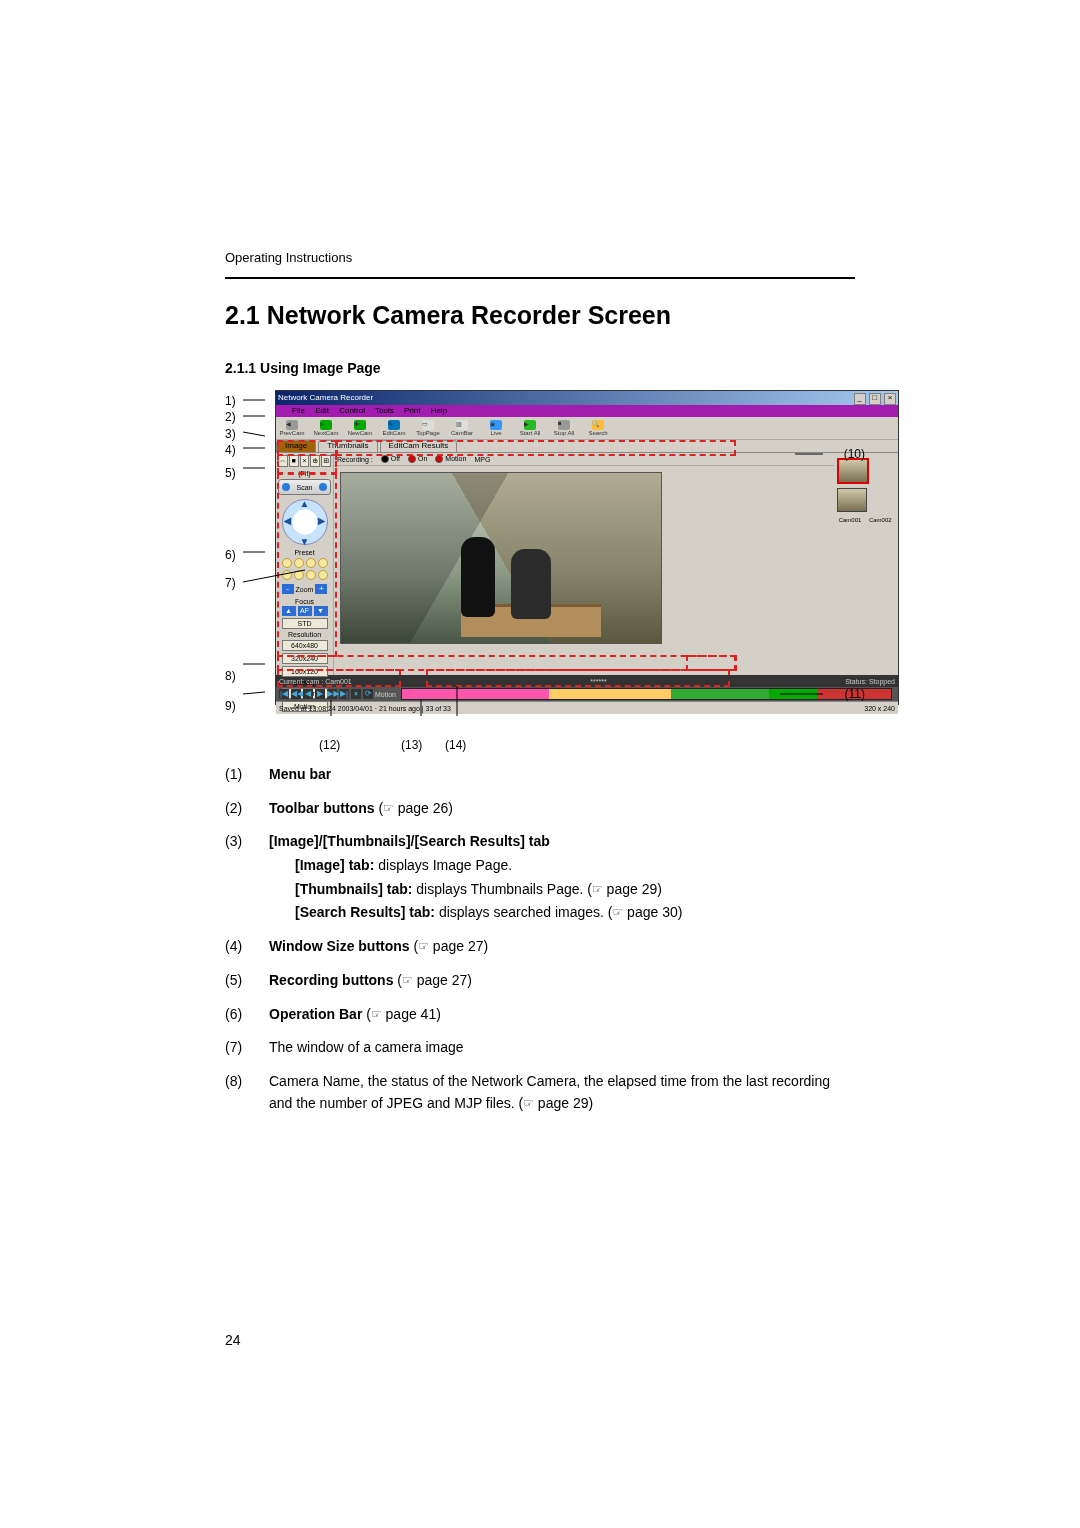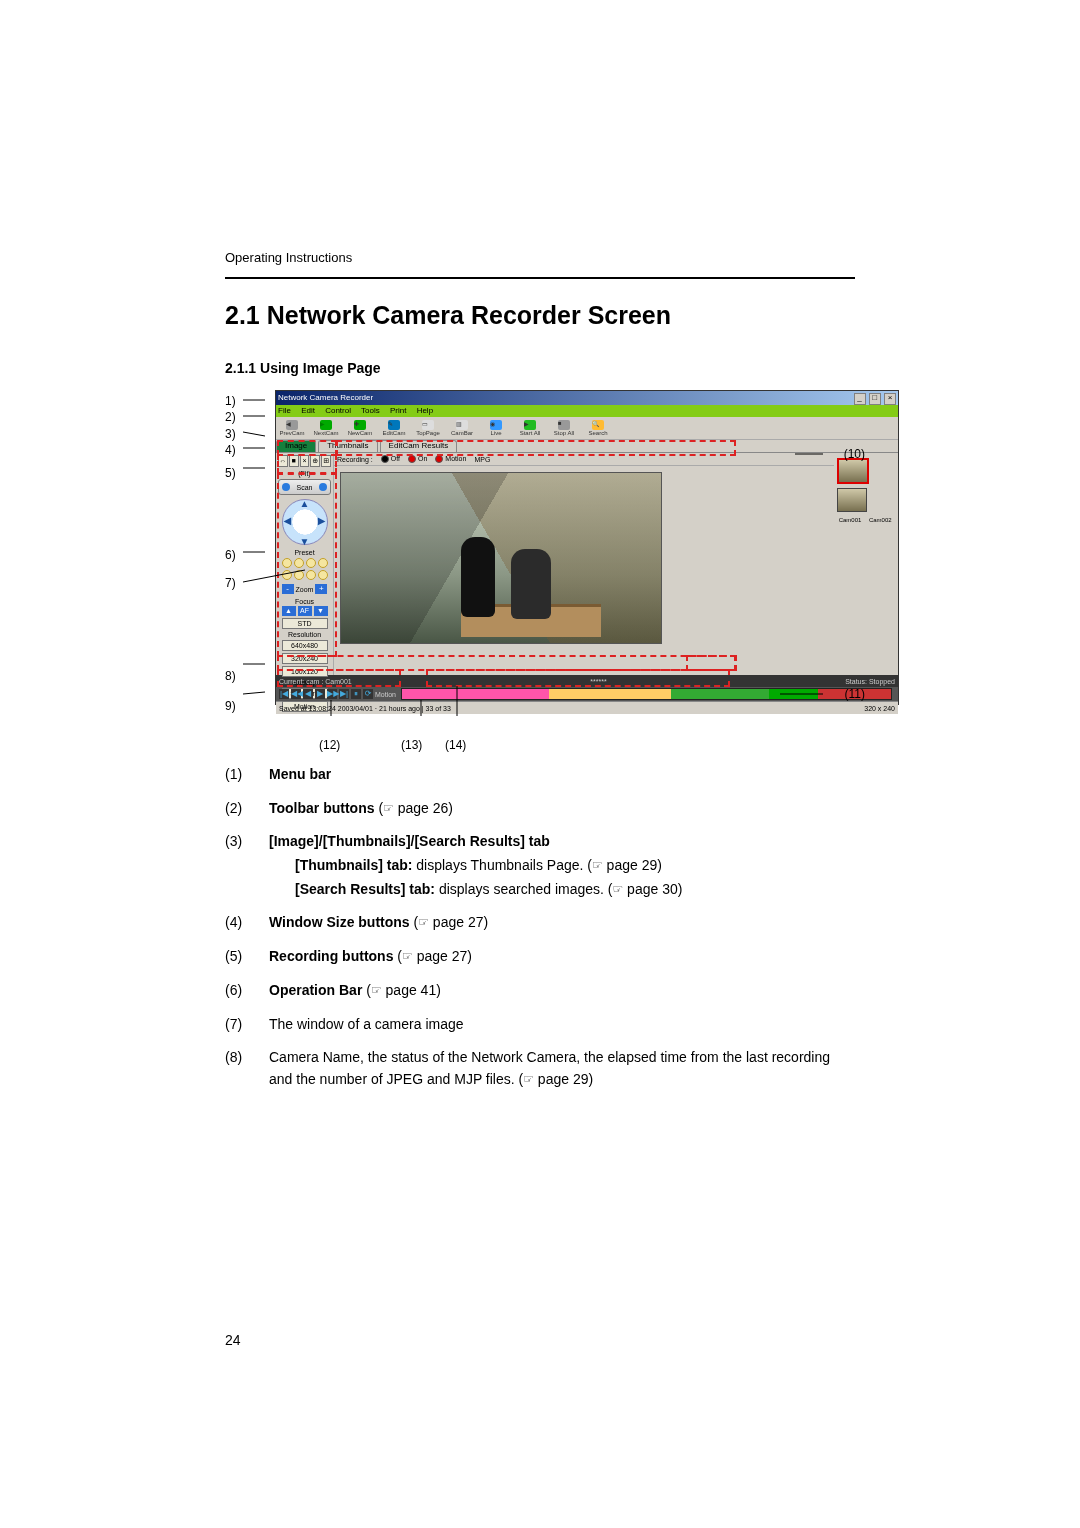--- a/index.html
+++ b/index.html
@@ -86,25 +86,25 @@
     height: 10px;
     background: #d4d0c8;
     border: 1px solid #808080;
     color: #000;
     text-align: center;
     line-height: 8px;
     font-size: 8px;
     margin-left: 1px;
   }
   .app-menu {
-    background: #84cc16;
+    background: #a21caf;
     height: 12px;
     line-height: 12px;
     font-size: 8px;
-    padding: 0 2px;
+    padding: 0 16px;
   }
   .app-menu span { margin-right: 8px; }
   .app-toolbar {
     background: #d4d0c8;
     height: 22px;
     display: flex;
     align-items: center;
     gap: 6px;
     padding: 0 2px;
     border-bottom: 1px solid #aaa;
@@ -131,21 +131,21 @@
     border-bottom: 1px solid #888;
   }
   .tab-row .tab {
     padding: 0 8px;
     border: 1px solid #888;
     border-bottom: none;
     background: #d4d0c8;
     margin-right: 2px;
     border-radius: 3px 3px 0 0;
   }
-  .tab.active { background: #15803d; }
+  .tab.active { background: #a16207; }
   .content-row {
     display: flex;
     height: 222px;
   }
   .left-panel {
     width: 58px;
     background: #d4d0c8;
     border-right: 1px solid #aaa;
     padding: 2px;
     box-sizing: border-box;
@@ -540,20 +540,21 @@
       <div class="legend-body">
         <b>Toolbar buttons</b>
         <span> (</span><span class="see-icon">☞</span><span> page 26)</span>
       </div>
     </div>
 
     <div class="legend-row">
       <div class="legend-num">(3)</div>
       <div class="legend-body">
         <b>[Image]/[Thumbnails]/[Search Results] tab</b>
+        <span class="sub"><b>[Image] tab:</b><span> displays Image Page.</span></span>
         <span class="sub"><b>[Thumbnails] tab:</b><span> displays Thumbnails Page. (</span><span class="see-icon">☞</span><span> page 29)</span></span>
         <span class="sub"><b>[Search Results] tab:</b><span> displays searched images. (</span><span class="see-icon">☞</span><span> page 30)</span></span>
       </div>
     </div>
 
     <div class="legend-row">
       <div class="legend-num">(4)</div>
       <div class="legend-body">
         <b>Window Size buttons</b>
         <span> (</span><span class="see-icon">☞</span><span> page 27)</span>

